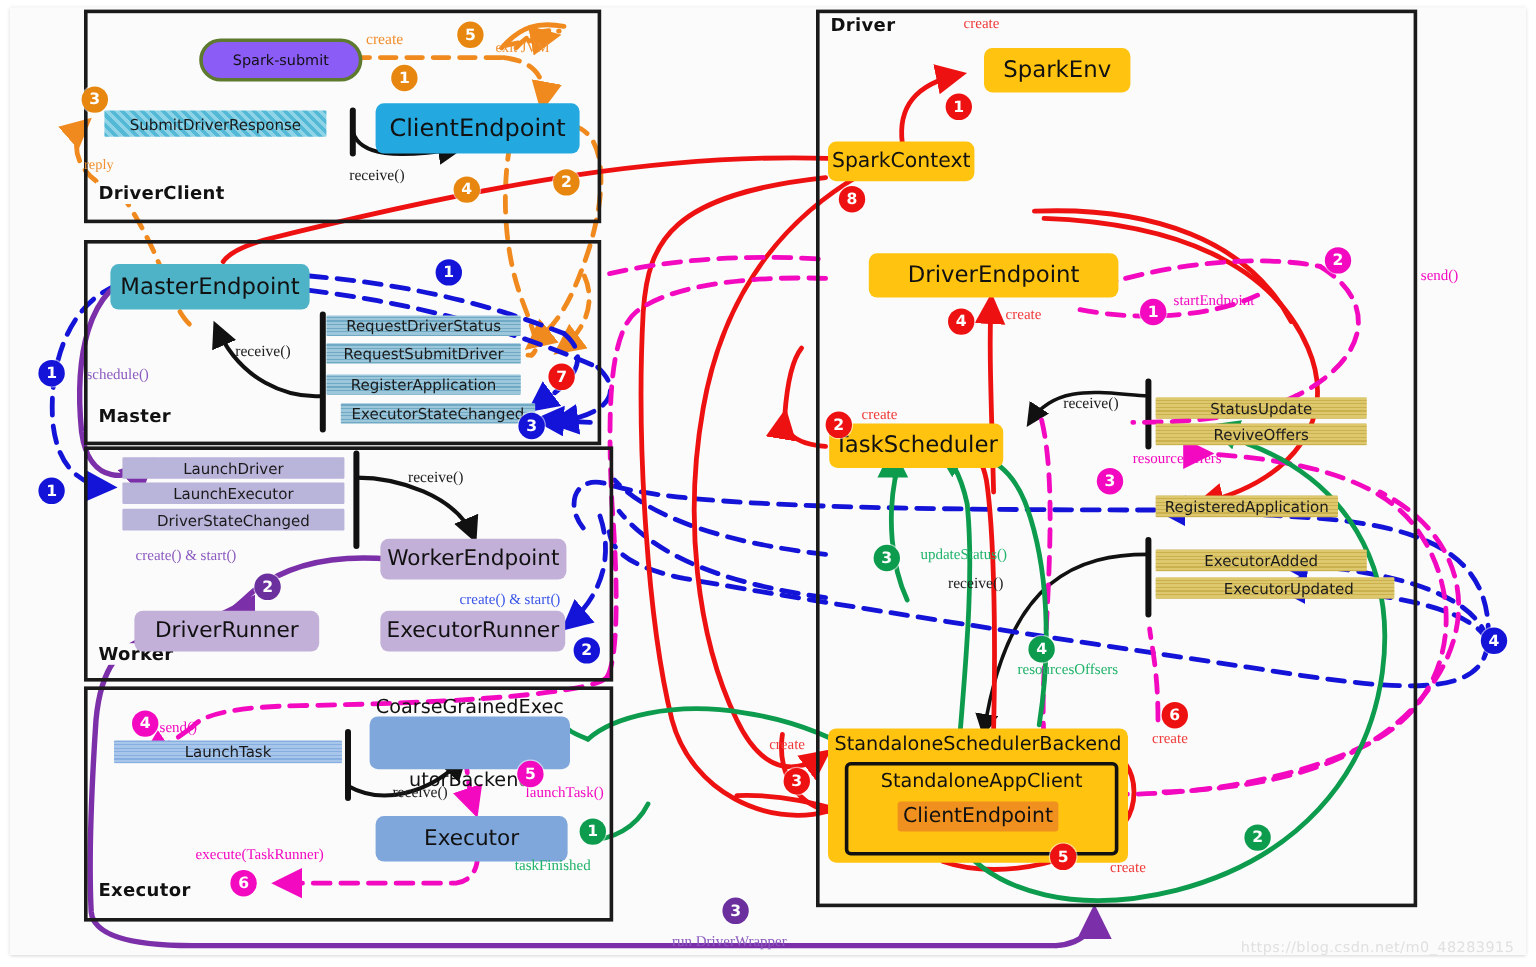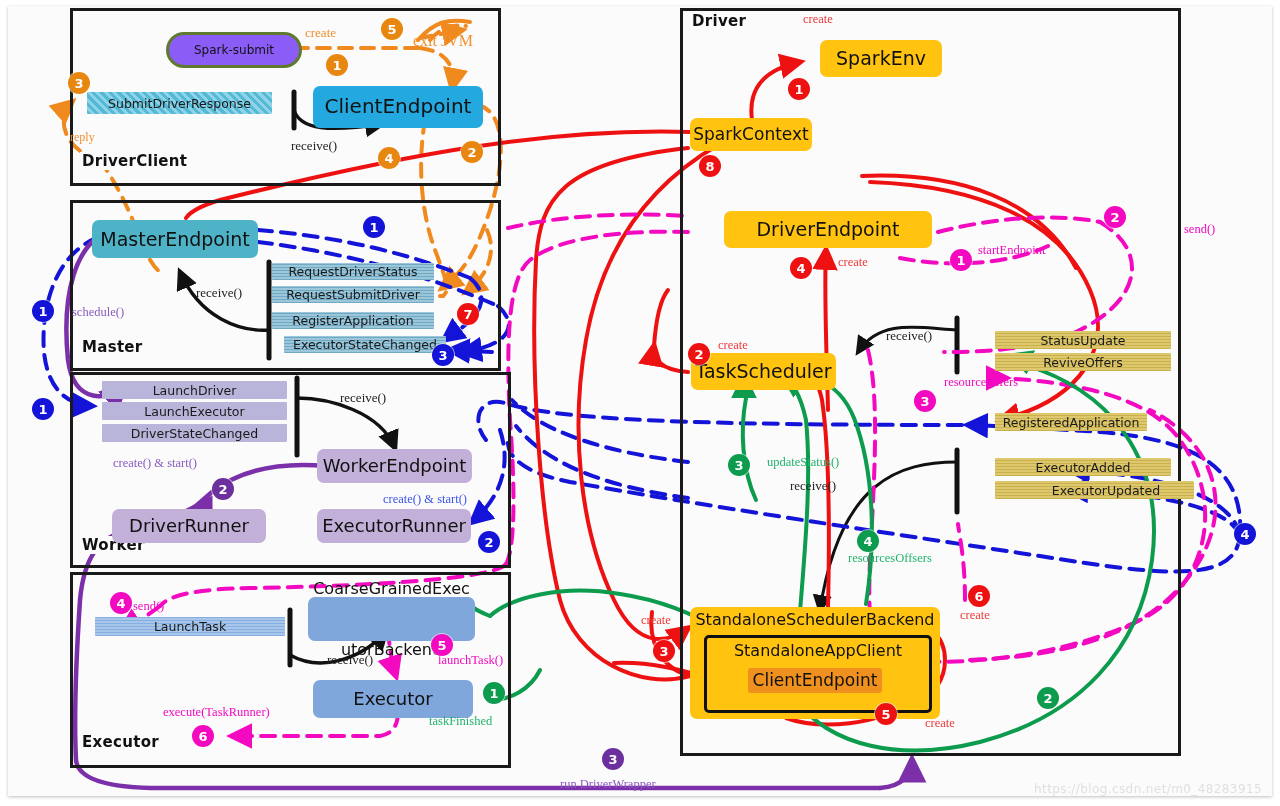--- a/index.html
+++ b/index.html
@@ -30,21 +30,21 @@
   .node.cblue{background:#7fa7dc;font-size:18px;gap:44px;}
   .node.pill{background:#8b5cf6;border:3px solid #5d7a2e;border-radius:18px;font-size:12px;}
 
   
   .msg{position:absolute;display:flex;align-items:center;justify-content:center;
        font-family:"DejaVu Sans",sans-serif;font-size:12.5px;color:#1a1a1a;border-radius:1px;}
   .msg.m-cyan{background:repeating-linear-gradient(45deg,#53b9d6 0 3px,#8fd3e6 3px 6px);}
   .msg.m-steel{background:repeating-linear-gradient(0deg,#6fa9c4 0 1px,#9cc6da 1px 3px);}
   .msg.m-lav{background:#b9b4da;}
   .msg.m-lblue{background:repeating-linear-gradient(0deg,#86aee0 0 1px,#a8c5ea 1px 3px);}
-  .msg.m-gold{background:repeating-linear-gradient(0deg,#cbb14e 0 1px,#ddc86e 1px 3px);margin-left:32px;}
+  .msg.m-gold{background:repeating-linear-gradient(0deg,#cbb14e 0 1px,#ddc86e 1px 3px);}
 
   
   .badge{position:absolute;border-radius:50%;display:flex;align-items:center;
          justify-content:center;color:#fff;font-weight:bold;font-size:13px;
          font-family:"DejaVu Sans",sans-serif;width:22px;height:22px;
          box-shadow:0 0 0 1px rgba(255,255,255,.55);}
   .badge.b-orange{background:#e8870f;}
   .badge.b-blue{background:#1414d8;}
   .badge.b-red{background:#ee1111;}
   .badge.b-magenta{background:#f209c0;}
@@ -198,21 +198,21 @@
   </svg>
 
   <div class="frame" style="left:70px;top:8px;width:425px;height:172px;"></div>
   <div class="frame-label" style="left:80px;top:152px;">DriverClient</div>
 
   <div class="node pill" style="left:166px;top:32px;width:130px;height:30px;">Spark-submit</div>
   <div class="node cyan" style="left:313px;top:86px;width:170px;height:42px;">ClientEndpoint</div>
   <div class="msg m-cyan" style="left:87px;top:92px;width:185px;height:22px;">SubmitDriverResponse</div>
 
   <div class="ann orange" style="left:305px;top:25px;">create</div>
-  <div class="ann orange" style="left:413px;top:32px;font-size:16px;">exit JVM</div>
+  <div class="ann orange" style="left:413px;top:32px;font-size:12px;">exit JVM</div>
   <div class="ann black" style="left:291px;top:138px;">receive()</div>
   <div class="ann orange" style="left:70px;top:130px;font-size:12px;">reply</div>
 
   <div class="badge b-orange" style="left:326px;top:54px;">1</div>
   <div class="badge b-orange" style="left:461px;top:141px;">2</div>
   <div class="badge b-orange" style="left:68px;top:72px;">3</div>
   <div class="badge b-orange" style="left:378px;top:147px;">4</div>
   <div class="badge b-orange" style="left:381px;top:18px;">5</div>
 
   <div class="frame" style="left:70px;top:200px;width:425px;height:165px;"></div>

